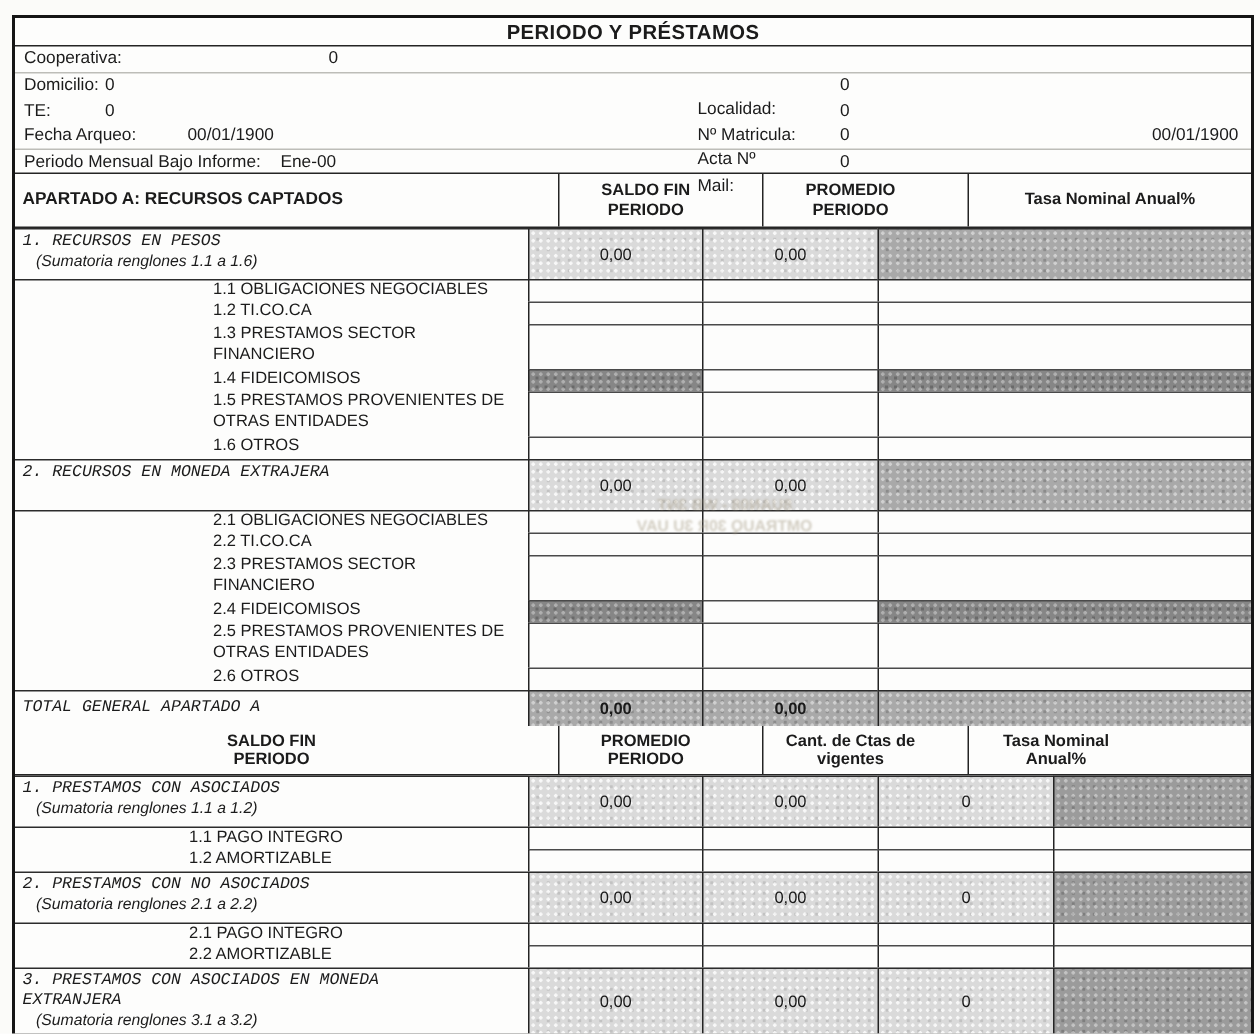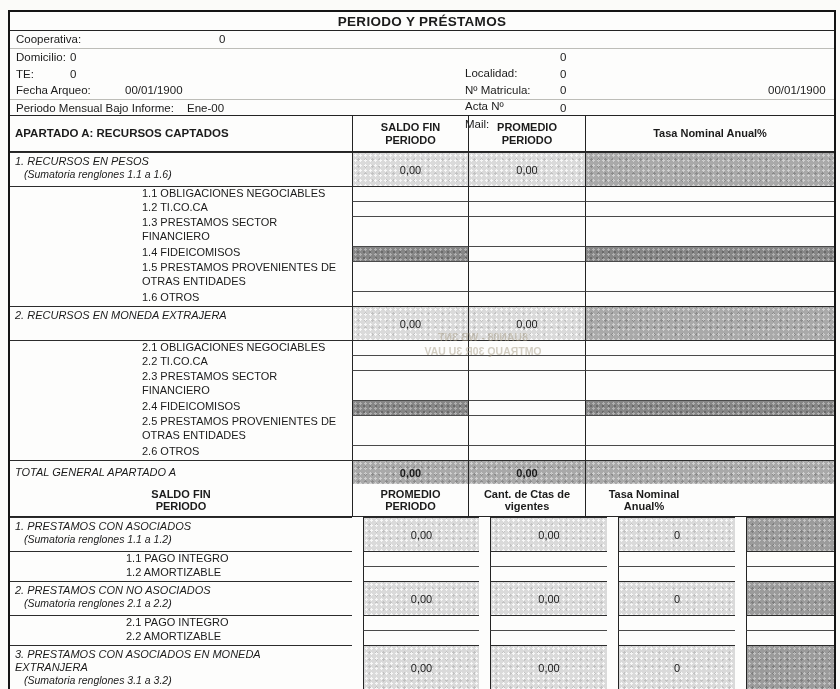--- a/index.html
+++ b/index.html
@@ -20,39 +20,39 @@
   #info{position:relative;height:84px;border-bottom:1px solid #242424;font-size:11.5px;}
   .info-row{position:relative;height:16.8px;display:block;}
   .info-row .lbl{position:absolute;left:6px;top:2px;white-space:nowrap;}
   .info-row .lval{position:absolute;top:2px;white-space:nowrap;}
   .info-row .rlbl{position:absolute;left:455px;top:18px;white-space:nowrap;}
   .info-row .rval{position:absolute;left:550px;top:2px;white-space:nowrap;}
   .info-row .xval{position:absolute;left:758px;top:2px;white-space:nowrap;}
   .info-row.sep{border-bottom:1px solid #bdbdb8;}
 
   
-  .thead{display:grid;border-bottom:1px solid #242424;font-weight:bold;}
+  .thead{display:grid;border-bottom:1px solid #242424;font-weight:bold;gap:20px;}
   .thead .hcell{display:flex;align-items:center;justify-content:center;text-align:center;
     font-size:11px;line-height:12.5px;padding:1px 2px;box-sizing:border-box;}
   .thead .hdesc{justify-content:flex-start;text-align:left;padding-left:5px;font-size:11.5px;}
   .thead .hcell + .hcell{border-left:1px solid #242424;}
   #thead-a{height:35px;grid-template-columns:342px 116px 117px 1fr;}
   #thead-b{height:32px;grid-template-columns:342px 116px 117px 117px 1fr;}
 
   
   .t-row{display:grid;box-sizing:border-box;}
   .grid-a{grid-template-columns:342px 116px 117px 1fr;}
-  .grid-b{grid-template-columns:342px 116px 117px 117px 1fr;gap:11px;}
+  .grid-b{grid-template-columns:342px 116px 117px 117px 1fr;}
   .cell{box-sizing:border-box;position:relative;overflow:hidden;}
   .cell + .cell{border-left:1px solid #242424;}
   .sep-full .cell{border-top:1px solid #2c2c2c;}
   .sep-vals .cell:not(.desc){border-top:1px solid #4a4a4a;}
   .val{display:flex;align-items:center;justify-content:center;font-size:11px;}
   .desc{font-size:11px;}
-  .desc .l1{font-style:italic;padding:2px 2px 0 5px;white-space:pre-line;line-height:13px;}
+  .desc .l1{font-style:italic;padding:2px 2px 0 5px;white-space:pre-line;line-height:13px;font-family:Liberation Mono, monospace;}
   .desc .note{font-style:italic;font-size:10.5px;padding:0 2px 0 14px;line-height:12.5px;}
   .desc.sub-a{display:flex;align-items:flex-start;}
   .desc.sub-a .sl{padding-left:132px;white-space:pre-line;line-height:13.5px;}
   .desc.sub-b .sl{padding-left:116px;}
   .row-total .desc{display:flex;align-items:center;}
   .row-total .desc .l1{padding-top:0;}
   .row-total .val{font-weight:bold;}
 
   
   .sh-light{background-color:#dadada;

